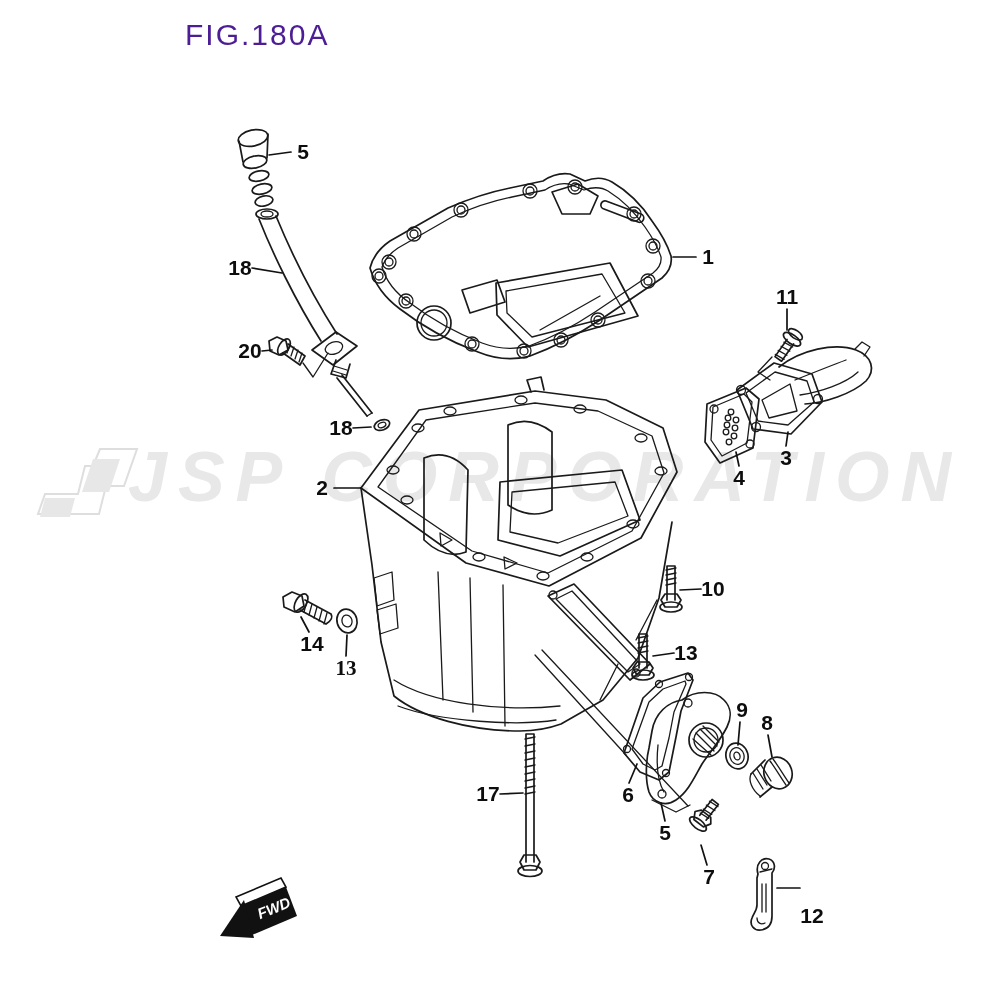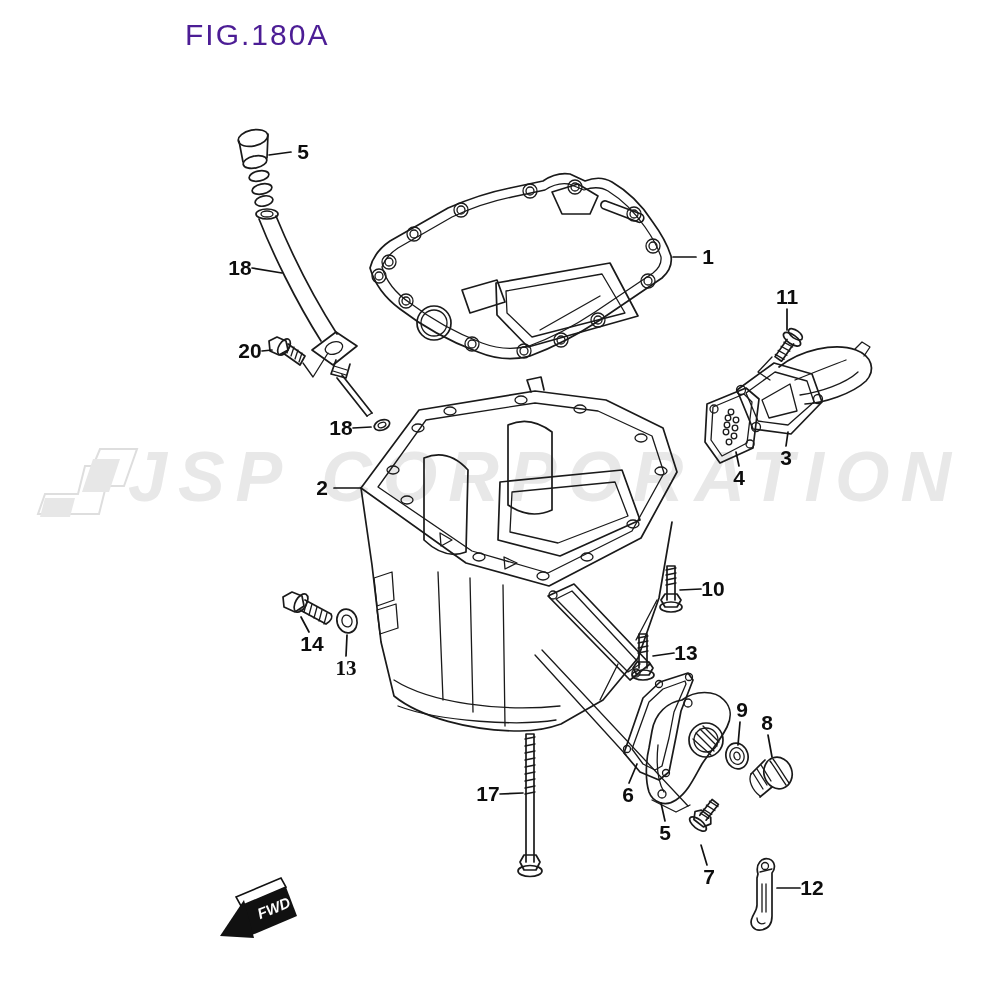--- a/index.html
+++ b/index.html
@@ -311,21 +311,21 @@
       <div class="part-label" style="left: 322px; top: 488px;">2</div>
       <div class="part-label" style="left: 786px; top: 458px;">3</div>
       <div class="part-label" style="left: 739px; top: 478px;">4</div>
       <div class="part-label" style="left: 665px; top: 833px;">5</div>
       <div class="part-label" style="left: 628px; top: 795px;">6</div>
       <div class="part-label" style="left: 709px; top: 877px;">7</div>
       <div class="part-label" style="left: 767px; top: 723px;">8</div>
       <div class="part-label" style="left: 742px; top: 710px;">9</div>
       <div class="part-label" style="left: 713px; top: 589px; text-align: right;">10</div>
       <div class="part-label" style="left: 787px; top: 297px; text-align: center;">11</div>
-      <div class="part-label" style="left: 812px; top: 888px;">12</div>
+      <div class="part-label" style="left: 812px; top: 916px;">12</div>
       <div class="part-label" style="left: 346px; top: 668px; font-family: Liberation Serif, serif;">13</div>
       <div class="part-label" style="left: 312px; top: 644px;">14</div>
       <div class="part-label" style="left: 488px; top: 794px;">17</div>
       <div class="part-label" style="left: 686px; top: 653px;">13</div>
       <div class="part-label" style="left: 303px; top: 152px;">5</div>
       <div class="part-label" style="left: 240px; top: 268px;">18</div>
       <div class="part-label" style="left: 341px; top: 428px;">18</div>
       <div class="part-label" style="left: 250px; top: 351px;">20</div>
     </div>
 

